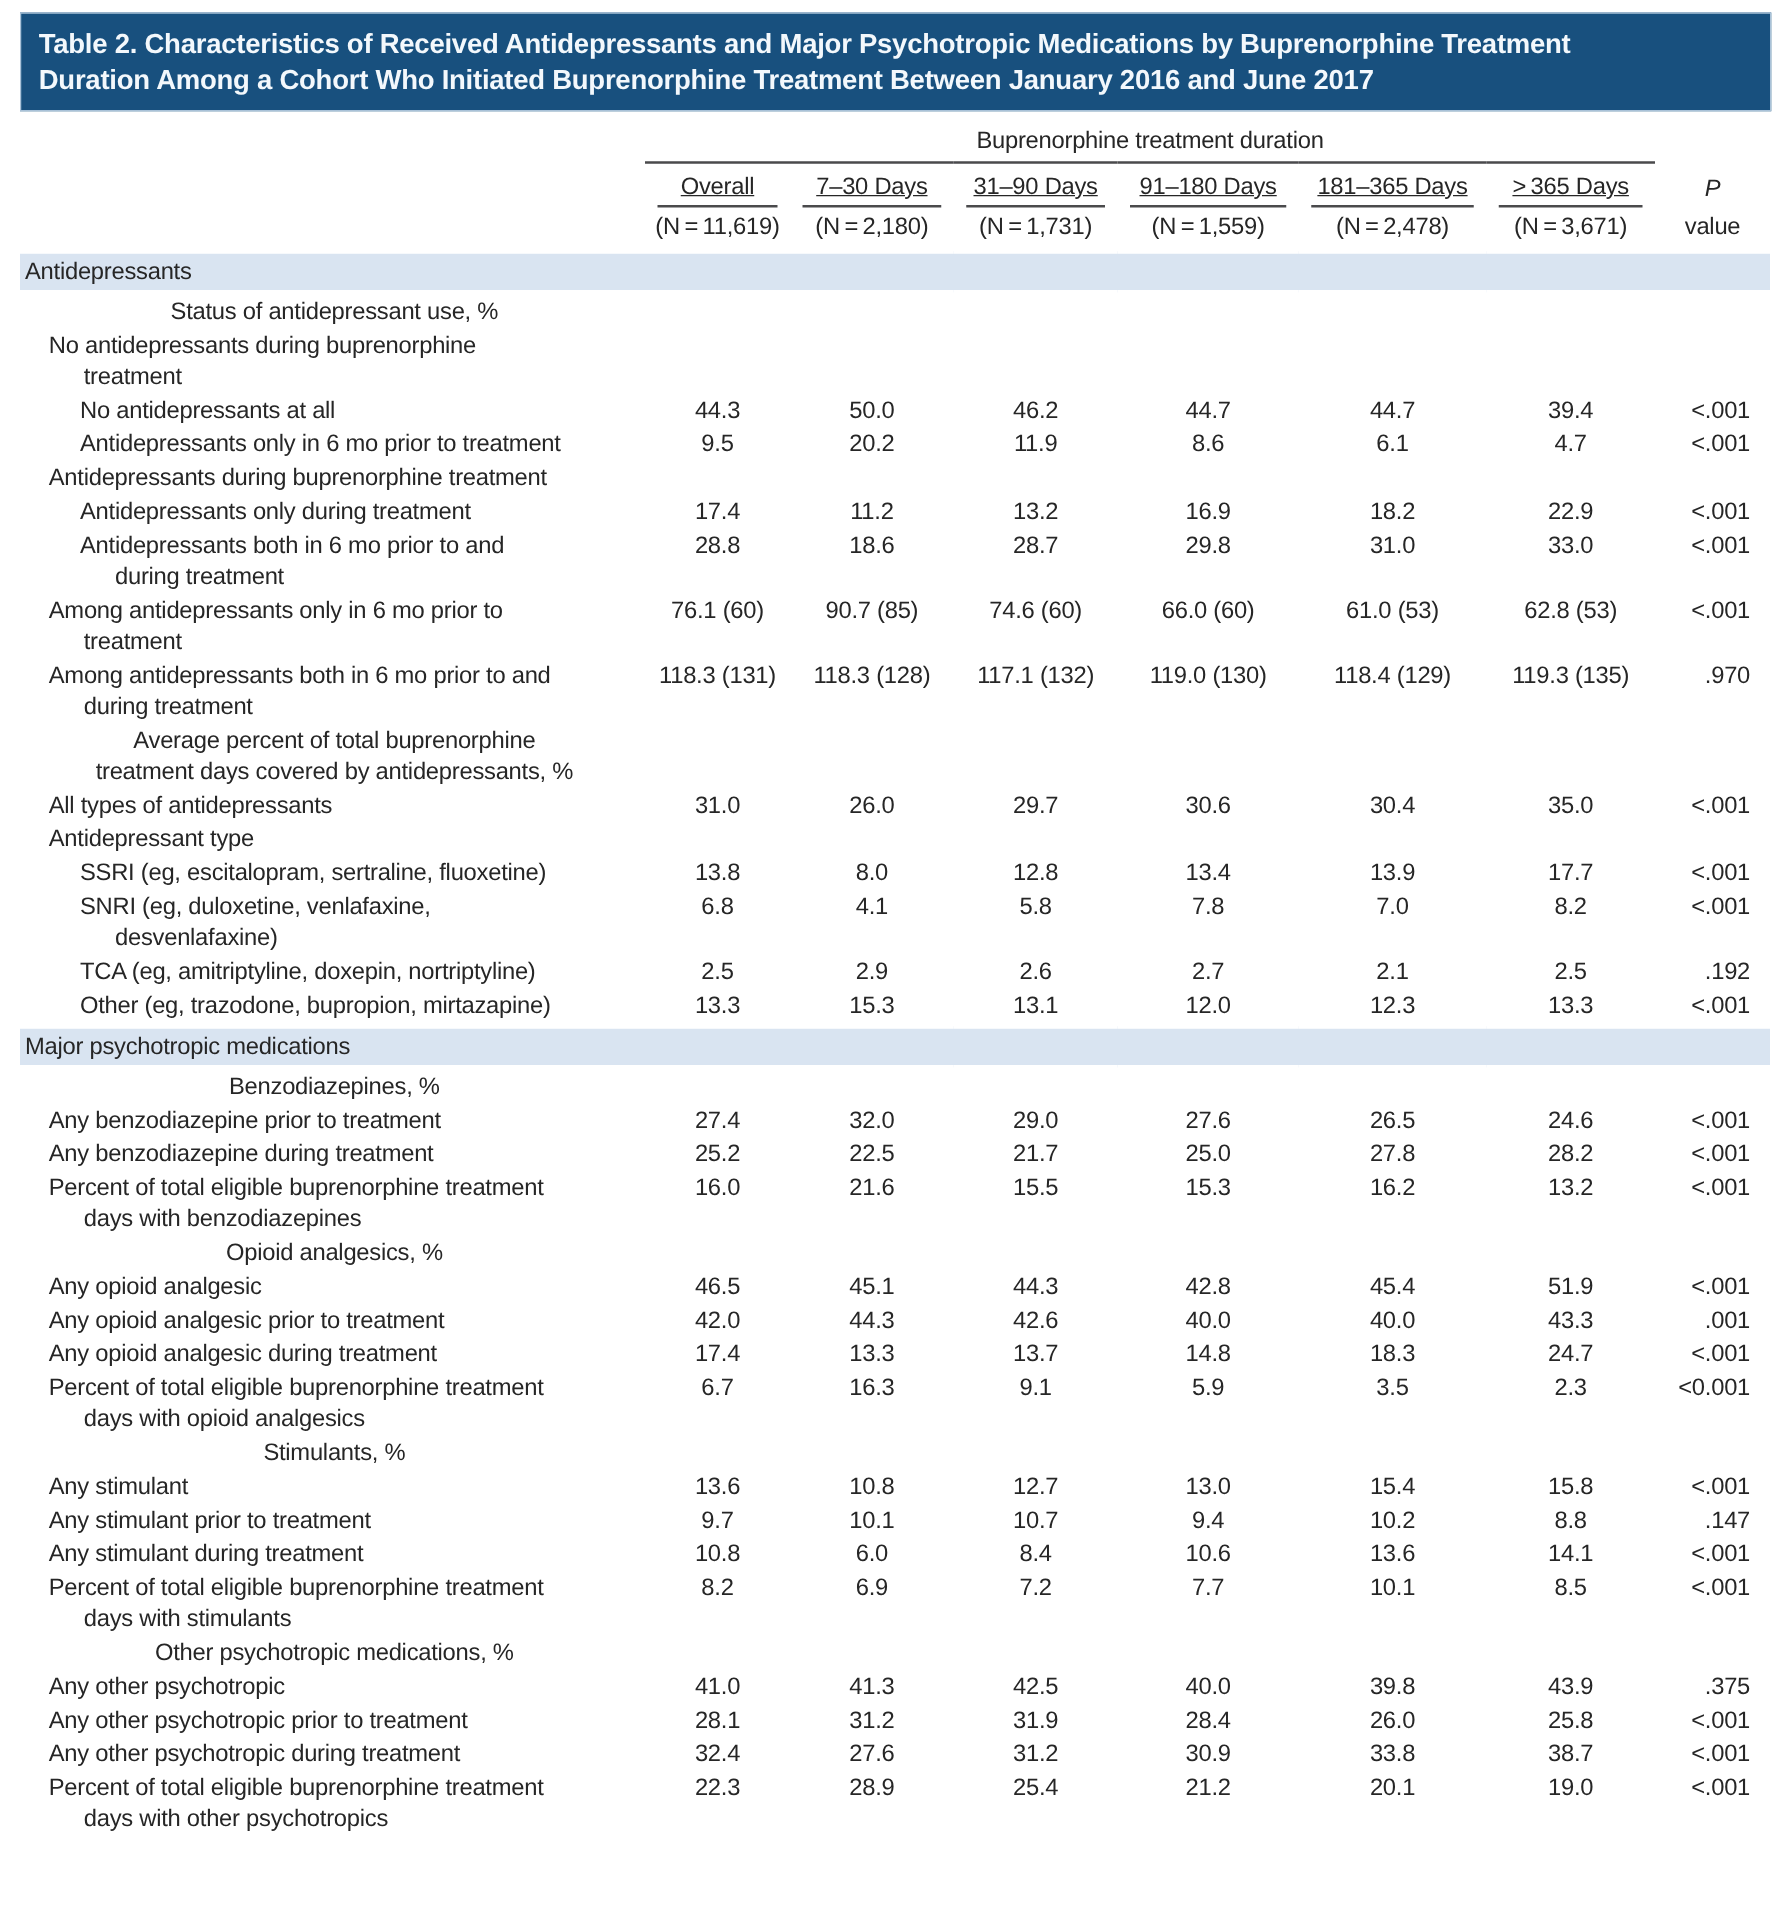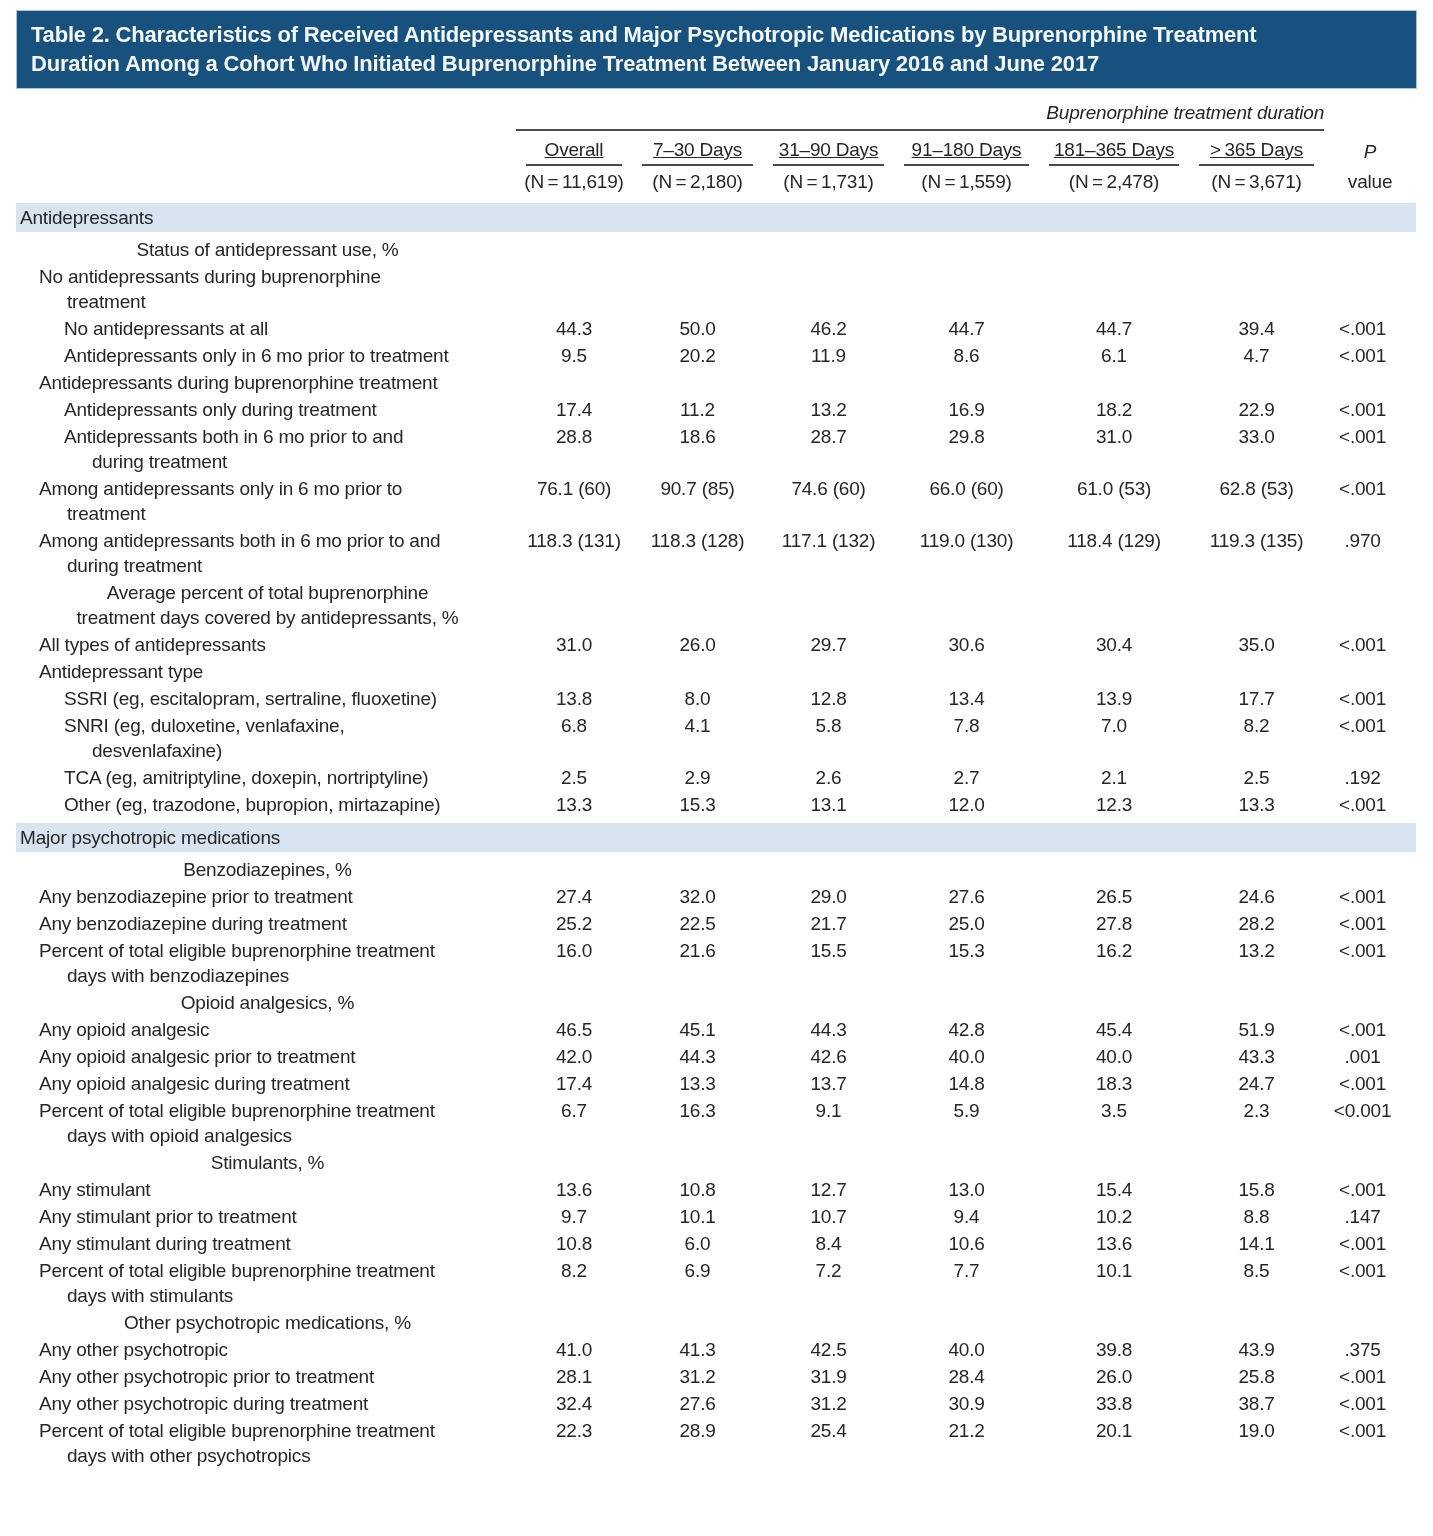--- a/index.html
+++ b/index.html
@@ -31,25 +31,24 @@
   }
   thead th{
     font-weight:400;
     font-size:19px;
     padding:0;
     vertical-align:bottom;
     color:#262626;
     letter-spacing:-0.2px;
   }
   th.spanner{
-    text-align:right;
+    text-align:center;
     border-bottom:2.5px solid #4a4a4c;
     padding:2px 0 5px 0;
     line-height:22px;
-    font-style:italic;
   }
   th.colh .u{
     border-bottom:2.5px solid #4a4a4c;
     margin:0 10px;
     padding:8px 0 4px 0;
     text-align:center;
     line-height:21px;
     white-space:nowrap;
     text-decoration:underline;
   }
@@ -71,21 +70,21 @@
 
   tbody td{
     font-size:19px;
     line-height:25px;
     vertical-align:top;
     color:#262626;
     letter-spacing:-0.2px;
   }
   td.lbl{white-space:pre-line;}
   td.val{text-align:center;white-space:nowrap;}
-  td.pval{text-align:center;padding-right:16px;white-space:nowrap;}
+  td.pval{text-align:right;padding-right:16px;white-space:nowrap;}
   tr.sec td{
     background:#d9e4f1;
     padding:2px 0 2px 4px;
     line-height:25px;
     border-top:5px solid #ffffff;
     border-bottom:4px solid #ffffff;
     margin-left:32px;
   }
   .ind0{padding-left:4px;text-align:center;}
   .ind1{padding-left:51px;text-indent:-28px;}

